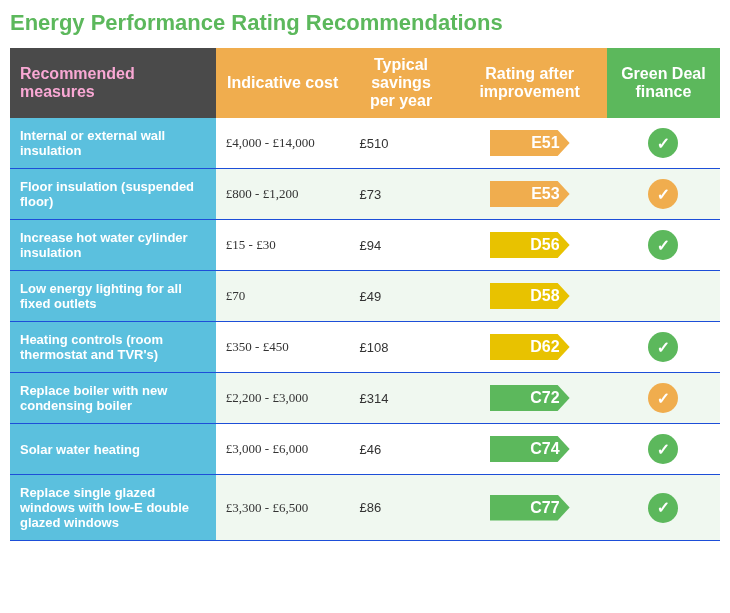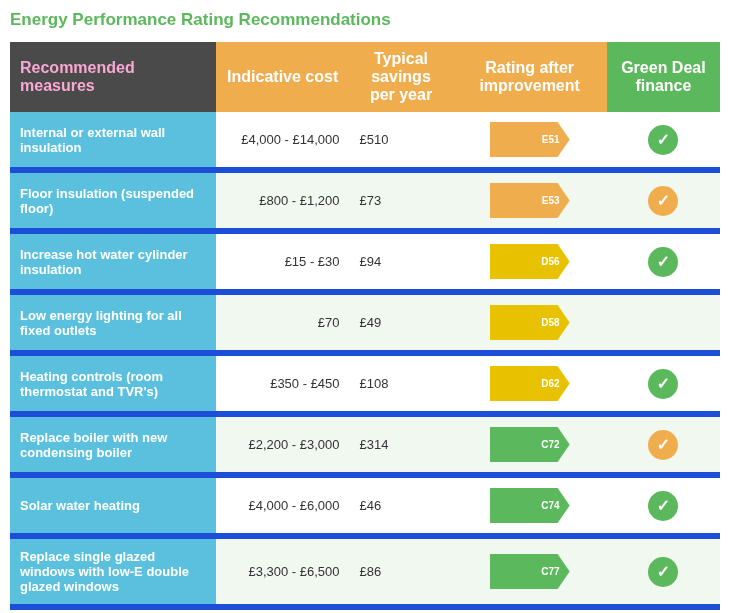--- a/index.html
+++ b/index.html
@@ -4,85 +4,86 @@
   <style>
     * { box-sizing: border-box; margin: 0; padding: 0; }
     body {
       font-family: Arial, sans-serif;
       background: #fff;
       padding: 10px;
       width: 730px;
     }
     .page-title {
       color: #5cb85c;
-      font-size: 17px;
+      font-size: 22px;
       font-weight: bold;
       margin-bottom: 12px;
     }
     table {
       width: 100%;
       border-collapse: collapse;
       font-size: 13px;
     }
     thead tr {
       background: #4a4a4a;
       color: #fff;
     }
     thead th {
       padding: 8px 10px;
       text-align: left;
       font-weight: bold;
       font-size: 16px;
     }
     tbody tr {
-      border-bottom: 6px solid #1d4ed8;
+      border-bottom: 1px solid #1d4ed8;
     }
     tbody tr:nth-child(even) {
       background: #f0f8f0;
     }
     tbody tr:nth-child(odd) {
       background: #fff;
     }
     tbody td {
       padding: 10px 10px;
       vertical-align: middle;
     }
     .col-measure {
       background: #5bc0de;
       color: #fff;
       font-weight: bold;
       font-size: 13px;
       width: 200px;
     }
     .col-cost {
       width: 130px;
-      text-align: right;
+      text-align: left;
       color: #333;
+      font-family: Liberation Serif, serif;
     }
     .col-savings {
       width: 100px;
       text-align: left;
       color: #333;
     }
     .col-rating {
       width: 150px;
       text-align: center;
     }
     .col-finance {
       width: 110px;
       text-align: center;
     }
     .rating-badge {
       display: inline-flex;
       align-items: center;
       justify-content: flex-end;
-      padding: 12px 10px;
-      color: #fff;
-      font-weight: bold;
-      font-size: 10px;
+      padding: 4px 10px;
+      color: #fff;
+      font-weight: bold;
+      font-size: 16px;
       min-width: 80px;
       position: relative;
       clip-path: polygon(0% 0%, 85% 0%, 100% 50%, 85% 100%, 0% 100%);
     }
     .badge-orange { background: #f0ad4e; }
     .badge-yellow { background: #e8c200; }
     .badge-green { background: #5cb85c; }
     .badge-dark-green { background: #2e7d32; }
 
     .check-icon {
@@ -193,21 +194,21 @@
         <td class="col-measure">Replace boiler with new condensing boiler</td>
         <td class="col-cost">£2,200 - £3,000</td>
         <td class="col-savings">£314</td>
         <td class="col-rating"><span class="rating-badge badge-green">C72</span></td>
         <td class="col-finance">
           <div class="check-icon check-orange">✓</div>
         </td>
       </tr>
       <tr>
         <td class="col-measure">Solar water heating</td>
-        <td class="col-cost">£4,000 - £6,000</td>
+        <td class="col-cost">£3,000 - £6,000</td>
         <td class="col-savings">£46</td>
         <td class="col-rating"><span class="rating-badge badge-green">C74</span></td>
         <td class="col-finance">
           <div class="check-icon check-green">✓</div>
         </td>
       </tr>
       <tr>
         <td class="col-measure">Replace single glazed windows with low-E double glazed windows</td>
         <td class="col-cost">£3,300 - £6,500</td>
         <td class="col-savings">£86</td>

